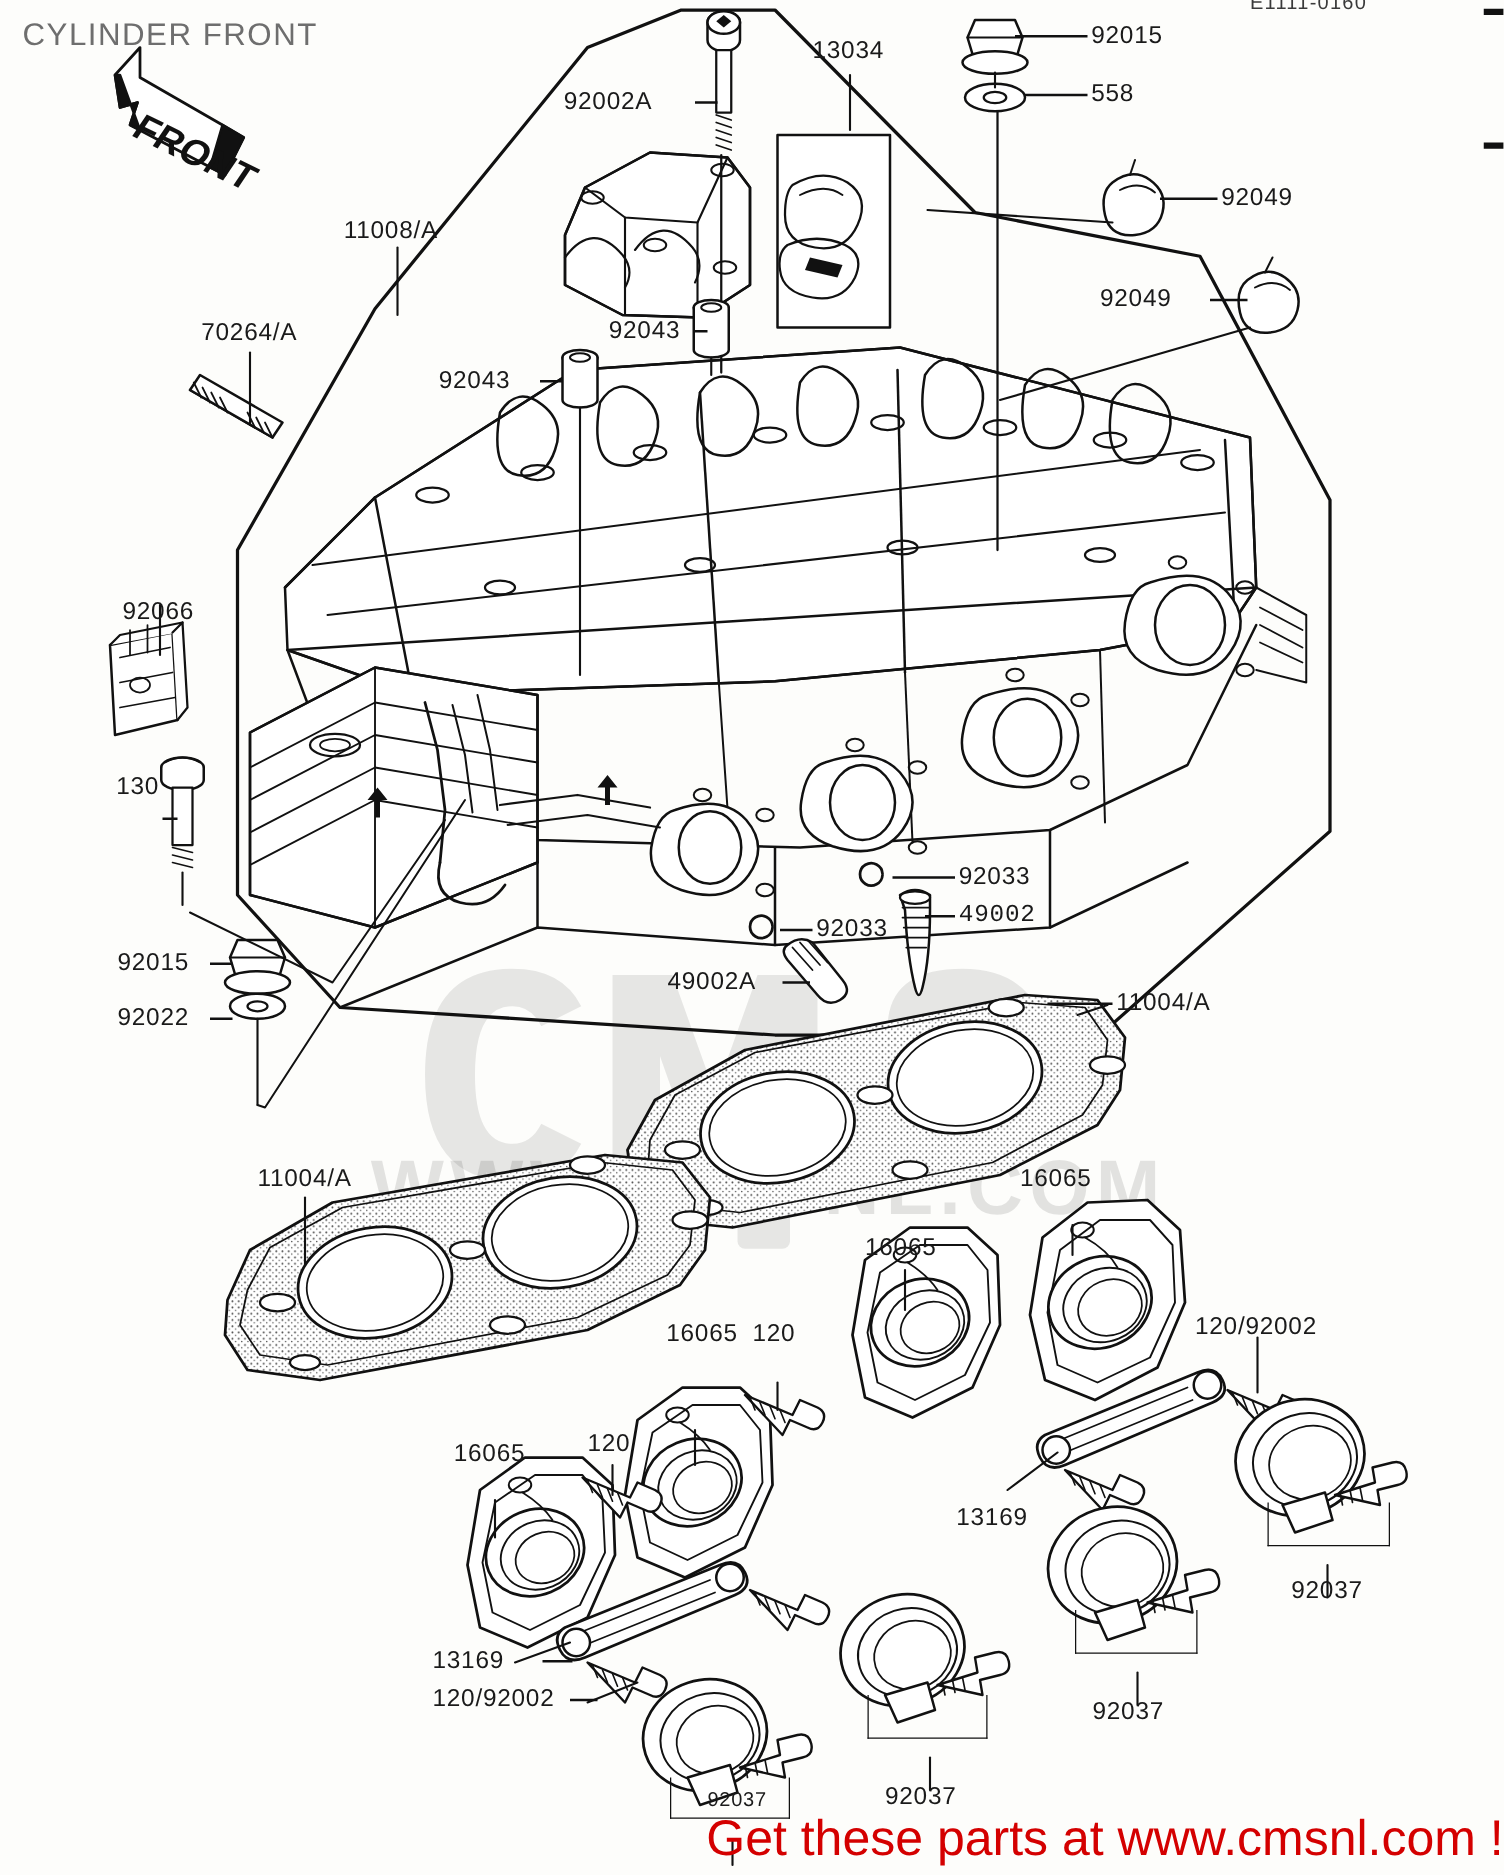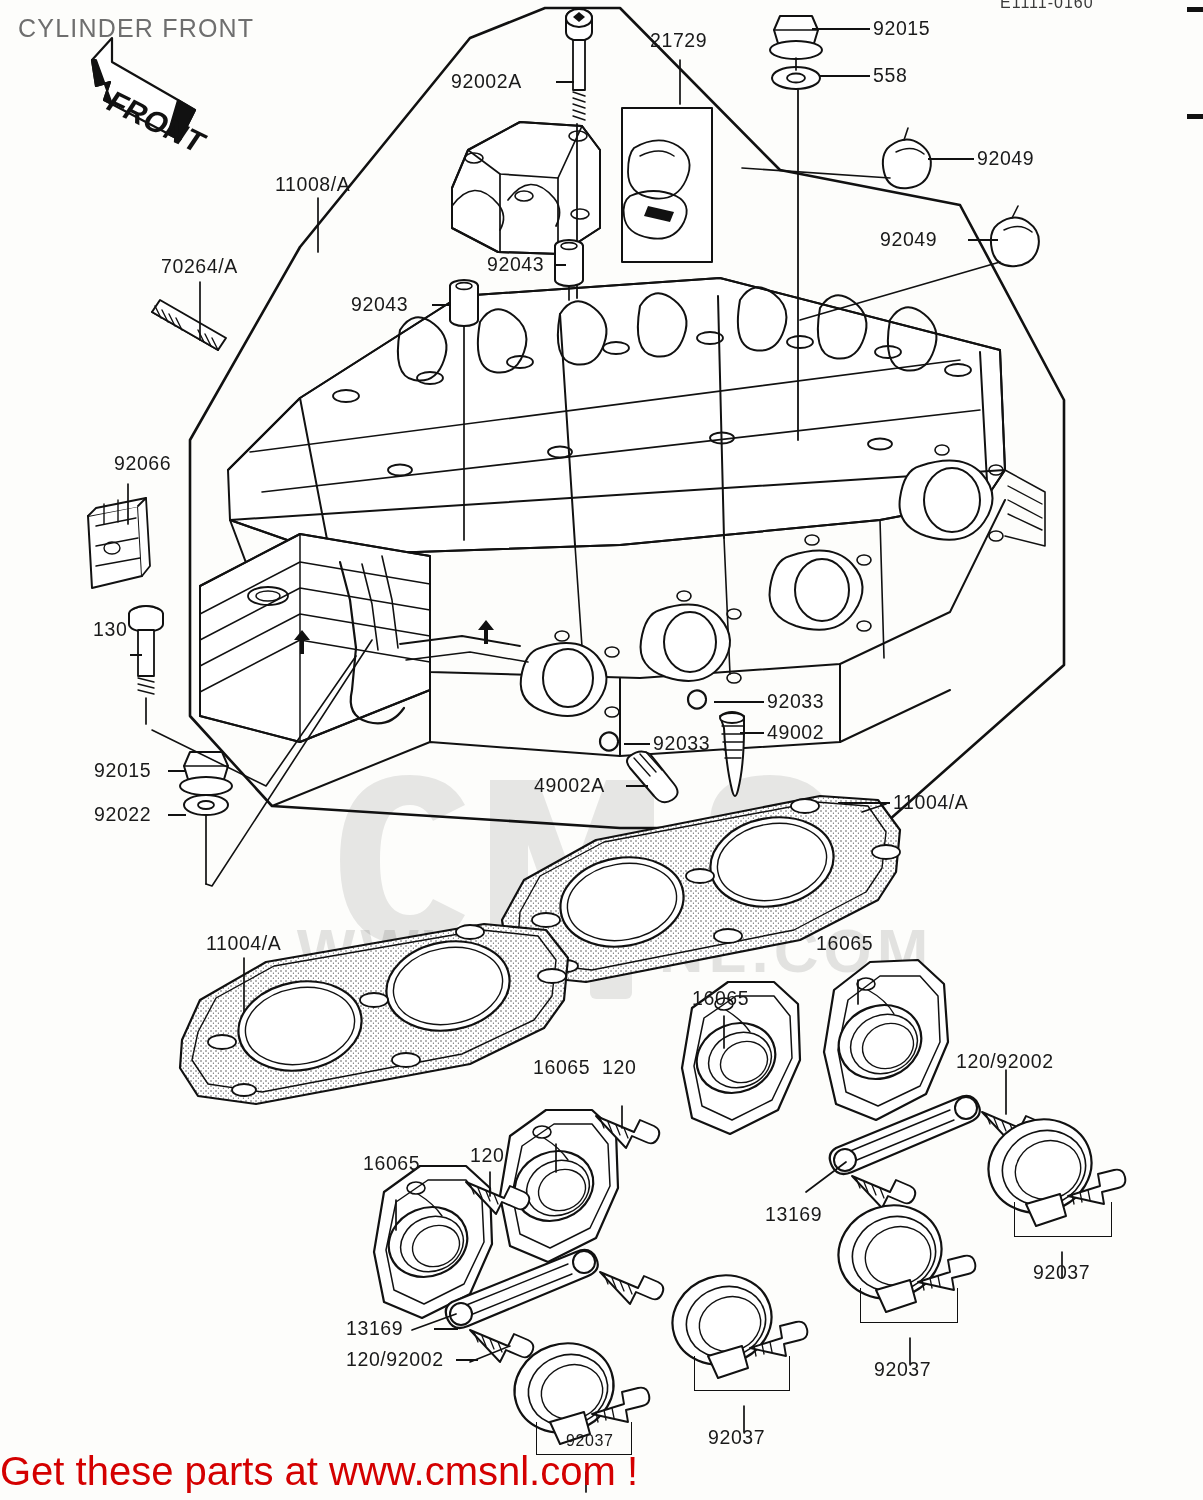--- a/index.html
+++ b/index.html
@@ -53,21 +53,21 @@
     text-align:center;
     font-size:62px;font-weight:bold;
     color:#000;opacity:.10;
     letter-spacing:5px;
     font-family:"Liberation Sans",sans-serif;
     pointer-events:none;
   }
   
   #footer{
     position:absolute;left:0;top:1449px;width:1203px;
-    text-align:left;
+    text-align:right;
     font-size:40px;
     color:#d40000;
     font-family:"Liberation Sans",sans-serif;
     letter-spacing:0px;
   }
   
   #art{position:absolute;left:0;top:0;width:1203px;height:1500px;}
   #art *{vector-effect:non-scaling-stroke;}
 </style>
 </head>
@@ -569,21 +569,21 @@
         <path d="M910,1338 L910,1364"></path>
         <path d="M744,1406 L744,1432"></path>
         <path d="M586,1472 L586,1492"></path>
       </g>
     </g>
   </svg>
 
   <div class="lbl" style="left:451px;top:70px;">92002A</div>
   <div class="ld h" style="left:556px;top:81px;width:18px;"></div>
 
-  <div class="lbl" style="left:650px;top:29px;">21729</div>
+  <div class="lbl" style="left:650px;top:29px;">13034</div>
 
   <div class="lbl" style="left:873px;top:17px;">92015</div>
   <div class="ld h" style="left:812px;top:28px;width:58px;"></div>
 
   <div class="lbl" style="left:873px;top:64px;">558</div>
   <div class="ld h" style="left:820px;top:75px;width:50px;"></div>
 
   <div class="lbl" style="left:977px;top:147px;">92049</div>
   <div class="ld h" style="left:928px;top:158px;width:46px;"></div>
 
@@ -593,35 +593,35 @@
   <div class="lbl" style="left:487px;top:253px;">92043</div>
   <div class="ld h" style="left:556px;top:264px;width:10px;"></div>
 
   <div class="lbl" style="left:351px;top:293px;">92043</div>
   <div class="ld h" style="left:432px;top:304px;width:18px;"></div>
 
   <div class="lbl" style="left:275px;top:173px;">11008/A</div>
 
   <div class="lbl" style="left:161px;top:255px;">70264/A</div>
 
-  <div class="lbl" style="left:98px;top:452px;margin-left:16px;">92066</div>
+  <div class="lbl" style="left:98px;top:478px;">92066</div>
 
   <div class="lbl" style="left:93px;top:618px;">130</div>
   <div class="ld h" style="left:130px;top:654px;width:12px;"></div>
 
   <div class="lbl" style="left:94px;top:759px;">92015</div>
   <div class="ld h" style="left:168px;top:770px;width:18px;"></div>
 
   <div class="lbl" style="left:94px;top:803px;">92022</div>
   <div class="ld h" style="left:168px;top:814px;width:18px;"></div>
 
   <div class="lbl" style="left:767px;top:690px;">92033</div>
   <div class="ld h" style="left:714px;top:701px;width:50px;"></div>
 
-  <div class="lbl" style="left:767px;top:721px;">49002</div>
+  <div class="lbl" style="left:767px;top:721px;font-family:Liberation Mono, monospace;">49002</div>
   <div class="ld h" style="left:740px;top:732px;width:24px;"></div>
 
   <div class="lbl" style="left:653px;top:732px;">92033</div>
   <div class="ld h" style="left:624px;top:743px;width:26px;"></div>
 
   <div class="lbl" style="left:534px;top:774px;">49002A</div>
   <div class="ld h" style="left:626px;top:785px;width:22px;"></div>
 
   <div class="lbl" style="left:893px;top:791px;">11004/A</div>
   <div class="ld h" style="left:838px;top:802px;width:52px;"></div>

